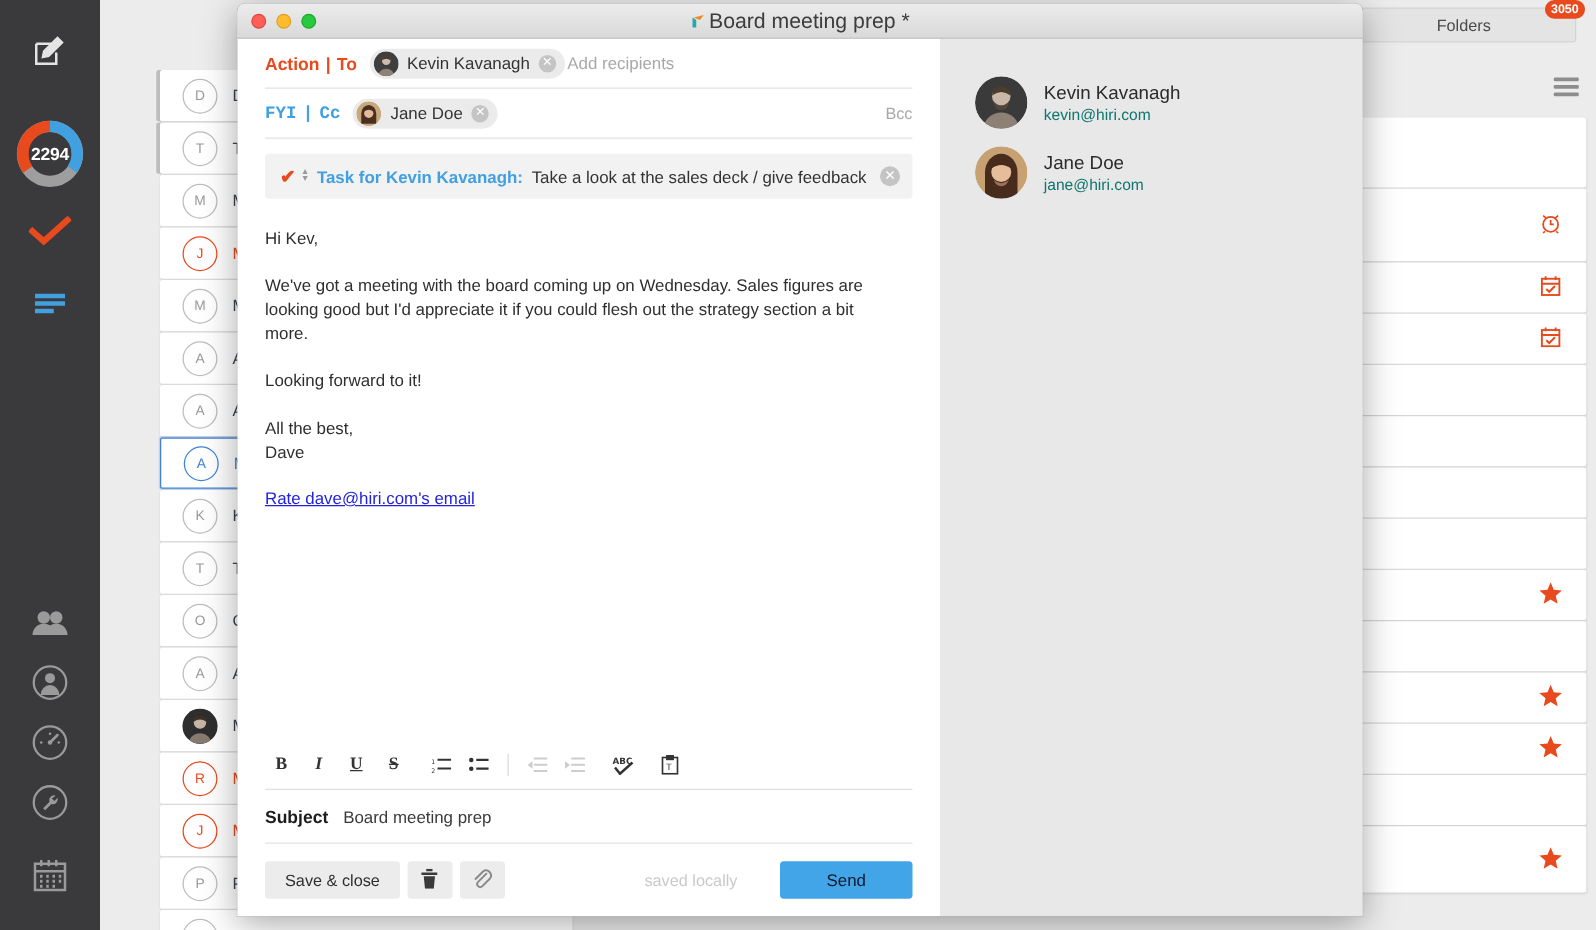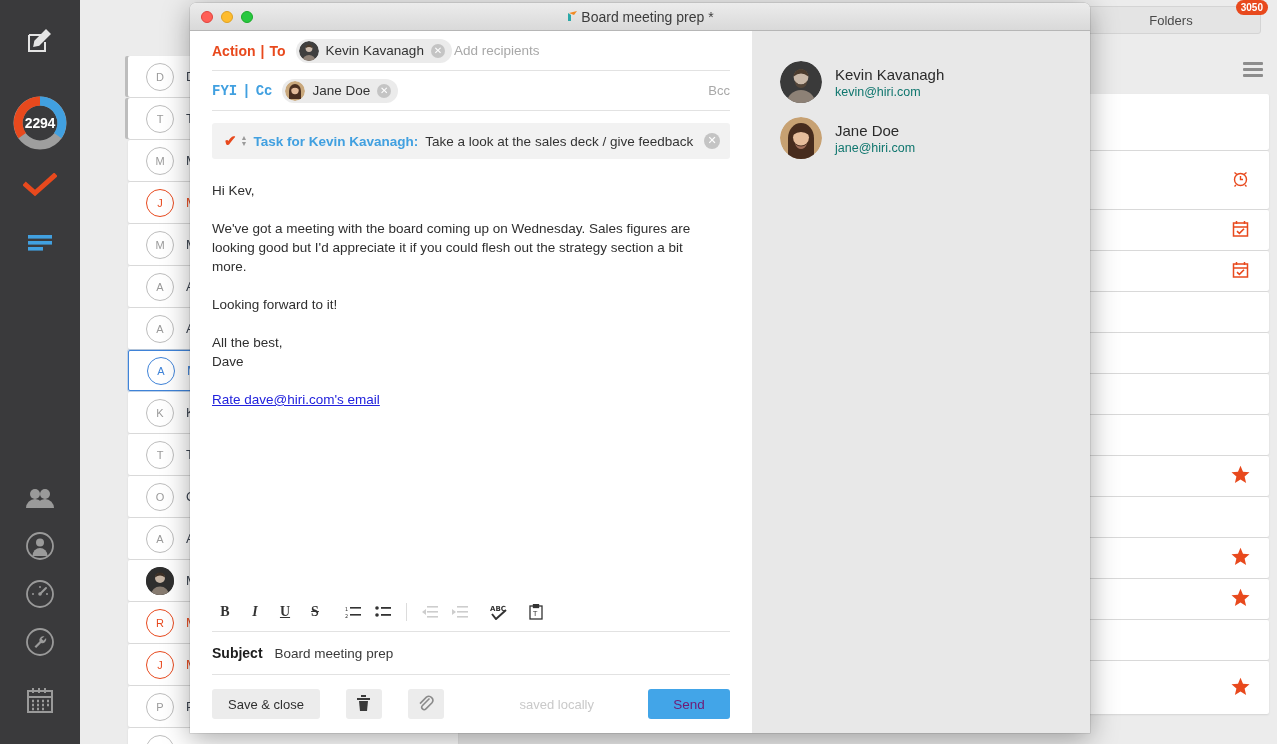--- a/index.html
+++ b/index.html
@@ -109,21 +109,21 @@
     border-bottom: 1px solid #b6b6b6;
     display: flex; align-items: center;
   }
   .traffic { display: flex; gap: 8px; padding-left: 11px; }
   .tl { width: 12px; height: 12px; border-radius: 50%; }
   .tl.red { background: #ff5f57; border: 0.5px solid #e0443e; }
   .tl.yellow { background: #febc2e; border: 0.5px solid #dea123; }
   .tl.green { background: #28c840; border: 0.5px solid #1aab29; }
   .titlebar-title {
     position: absolute; left: 0; right: 0; text-align: center;
-    font-size: 14px; color: #3c3c3c; pointer-events: none;
+    font-size: 17px; color: #3c3c3c; pointer-events: none;
     display: flex; align-items: center; justify-content: center; gap: 1px;
   }
   .modal-body { flex: 1; display: flex; min-height: 0; }
 
   .compose { width: 562px; flex: 0 0 auto; background: #fff; display: flex; flex-direction: column; min-height: 0; }
   .contacts { flex: 1; background: #e8e8e8; padding: 30px 0 0 28px; }
 
   .field-row {
     display: flex; align-items: center; min-height: 40px;
     border-bottom: 1px solid #e2e2e2; margin: 0 22px; padding: 6px 0;
@@ -171,31 +171,31 @@
   .fmt.disabled { color: #cdcdcd; cursor: default; }
   .fmt-sep { width: 1px; height: 18px; background: #dcdcdc; margin: 0 6px; }
 
   .subject-row {
     height: 44px; flex: 0 0 auto; display: flex; align-items: center;
     margin: 0 22px; border-top: 1px solid #e2e2e2; border-bottom: 1px solid #e2e2e2;
   }
   .subject-label { font-size: 14px; font-weight: bold; color: #1c1c1c; }
   .subject-value { font-size: 13.5px; color: #3a3a3a; margin-left: 12px; }
 
-  .footer { height: 58px; flex: 0 0 auto; display: flex; align-items: center; padding: 0 22px; gap: 26px; }
+  .footer { height: 58px; flex: 0 0 auto; display: flex; align-items: center; padding: 0 22px; gap: 6px; }
   .btn-grey {
     background: #ececec; border: none; border-radius: 3px; height: 30px;
     padding: 0 16px; font-size: 13px; color: #2f2f2f; cursor: pointer;
     font-family: "Liberation Sans", sans-serif;
   }
   .btn-icon { width: 36px; height: 30px; display: flex; align-items: center; justify-content: center; }
   .saved { margin-left: auto; font-size: 13px; color: #c9c9c9; }
   .btn-send {
     margin-left: auto; background: #42a5e8; border: none; border-radius: 3px;
-    height: 30px; width: 82px; color: #701a75; font-size: 13.5px; cursor: pointer;
+    height: 30px; width: 106px; color: #0f172a; font-size: 13.5px; cursor: pointer;
     font-family: "Liberation Sans", sans-serif;
   }
   .saved + .btn-send { margin-left: 28px; }
 
   .contact-item { display: flex; align-items: center; gap: 13px; margin-bottom: 14px; }
   .contact-avatar { width: 42px; height: 42px; border-radius: 50%; overflow: hidden; flex: 0 0 auto; }
   .contact-name { font-size: 15px; color: #2b2b2b; }
   .contact-email { font-size: 12.5px; color: #0f766e; margin-top: 2px; }
 </style>
 </head>

